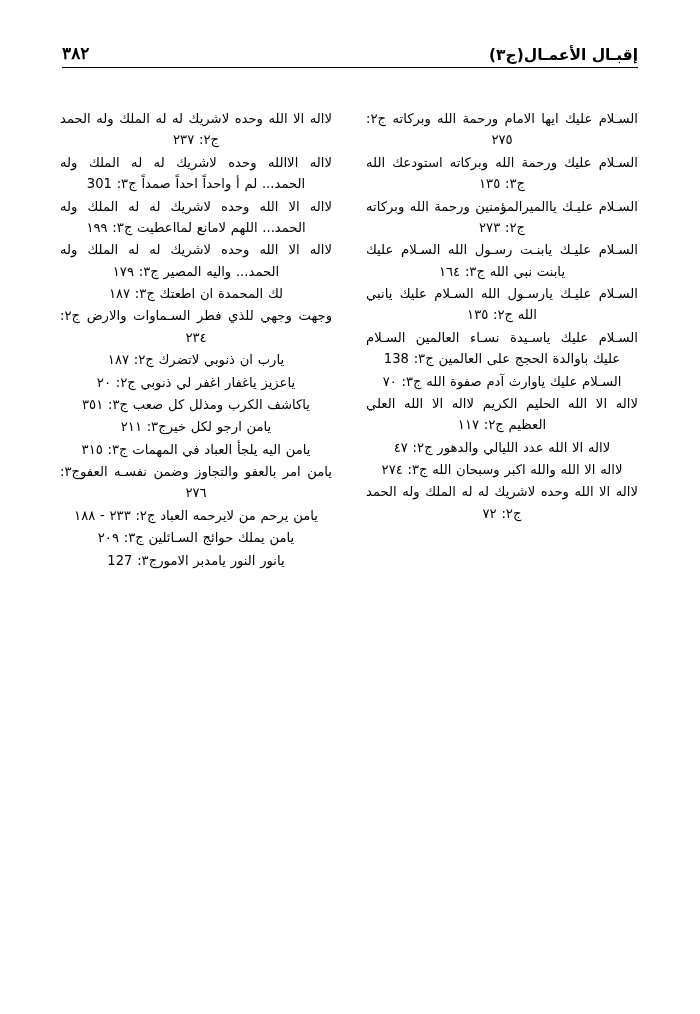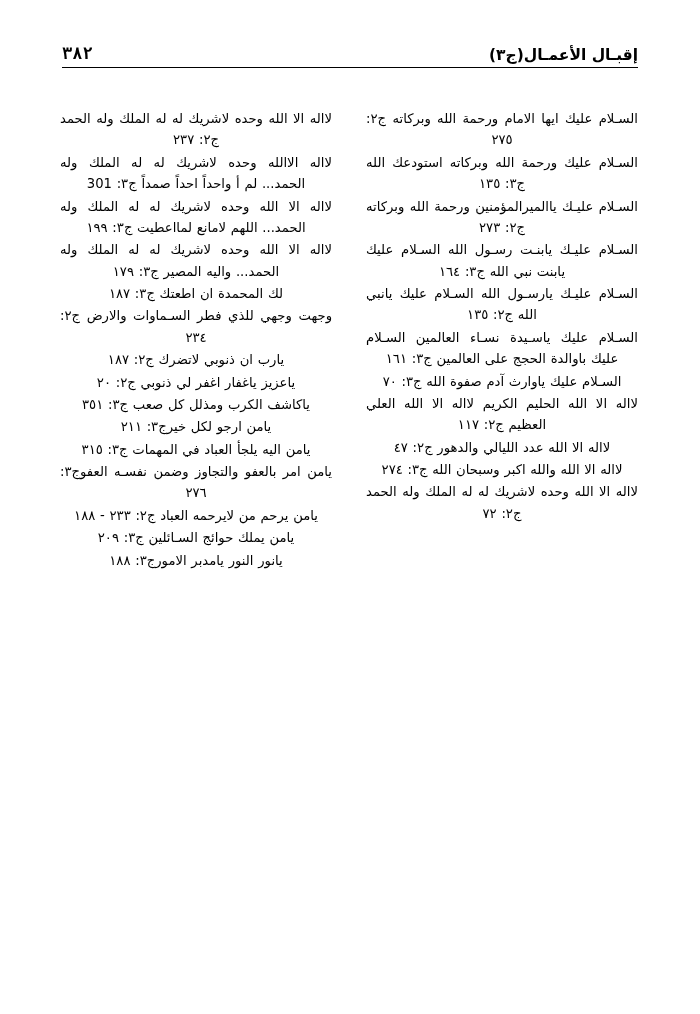--- a/index.html
+++ b/index.html
@@ -39,21 +39,21 @@
   }
   .header-title {
     font-family: "DejaVu Sans", sans-serif;
     font-size: 15.5px;
     font-weight: bold;
     letter-spacing: 0px;
     white-space: nowrap;
     margin-top: 18px;
   }
   .header-page {
-    font-family: Liberation Mono, monospace;
+    font-family: Liberation Sans, sans-serif;
     font-size: 17px;
     font-weight: bold;
     white-space: nowrap;
   }
   .columns {
     position: absolute;
     top: 108px;
     right: 62px;
     width: 578px;
     display: flex;
@@ -88,21 +88,21 @@
   </div>
 
   <div class="columns">
 
     <div class="col">
       <p class="entry">السـلام عليك ايها الامام ورحمة الله وبركاته ج٢: ٢٧٥</p>
       <p class="entry">السـلام عليك ورحمة الله وبركاته استودعك الله ج٣: ١٣٥</p>
       <p class="entry">السـلام عليـك ياالميرالمؤمنين ورحمة الله وبركاته ج٢: ٢٧٣</p>
       <p class="entry">السـلام عليـك يابنـت رسـول الله السـلام عليك يابنت نبي الله ج٣: ١٦٤</p>
       <p class="entry">السـلام عليـك يارسـول الله السـلام عليك يانبي الله ج٢: ١٣٥</p>
-      <p class="entry">السـلام عليك ياسـيدة نسـاء العالمين السـلام عليك باوالدة الحجج على العالمين ج٣: ١٦١</p>
+      <p class="entry">السـلام عليك ياسـيدة نسـاء العالمين السـلام عليك باوالدة الحجج على العالمين ج٣: 138</p>
       <p class="entry">السـلام عليك ياوارث آدم صفوة الله ج٣: ٧٠</p>
       <p class="entry">لااله الا الله الحليم الكريم لااله الا الله العلي العظيم ج٢: ١١٧</p>
       <p class="entry">لااله الا الله عدد الليالي والدهور ج٢: ٤٧</p>
       <p class="entry">لااله الا الله والله اكبر وسبحان الله ج٣: ٢٧٤</p>
       <p class="entry">لااله الا الله وحده لاشريك له له الملك وله الحمد ج٢: ٧٢</p>
     </div>
 
     <div class="col">
       <p class="entry">لااله الا الله وحده لاشريك له له الملك وله الحمد ج٢: ٢٣٧</p>
       <p class="entry">لااله الاالله وحده لاشريك له له الملك وله الحمد... لم أ واحداً احداً صمداً ج٣: 301</p>
@@ -111,17 +111,17 @@
       <p class="entry">لك المحمدة ان اطعتك ج٣: ١٨٧</p>
       <p class="entry">وجهت وجهي للذي فطر السـماوات والارض ج٢: ٢٣٤</p>
       <p class="entry">يارب ان ذنوبي لاتضرك ج٢: ١٨٧</p>
       <p class="entry">ياعزيز ياغفار اغفر لي ذنوبي ج٢: ٢٠</p>
       <p class="entry">ياكاشف الكرب ومذلل كل صعب ج٣: ٣٥١</p>
       <p class="entry">يامن ارجو لكل خيرج٣: ٢١١</p>
       <p class="entry">يامن اليه يلجأ العباد في المهمات ج٣: ٣١٥</p>
       <p class="entry">يامن امر بالعفو والتجاوز وضمن نفسـه العفوج٣: ٢٧٦</p>
       <p class="entry">يامن يرحم من لايرحمه العباد ج٢: ٢٣٣ - ١٨٨</p>
       <p class="entry">يامن يملك حوائج السـائلين ج٣: ٢٠٩</p>
-      <p class="entry">يانور النور يامدبر الامورج٣: ١٨٨</p>
+      <p class="entry">يانور النور يامدبر الامورج٣: 127</p>
     </div>
 
   </div>
 </div>
 
 </body></html>

